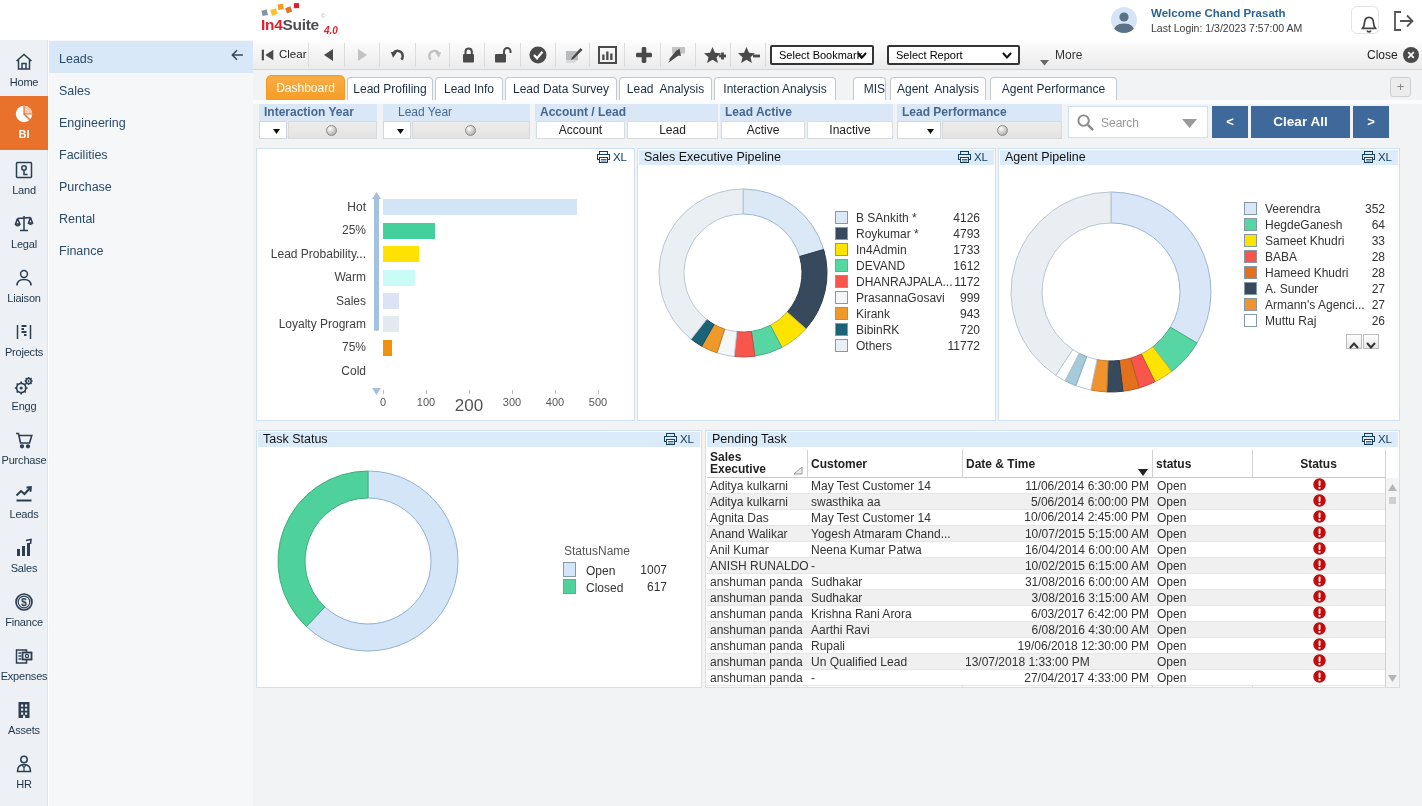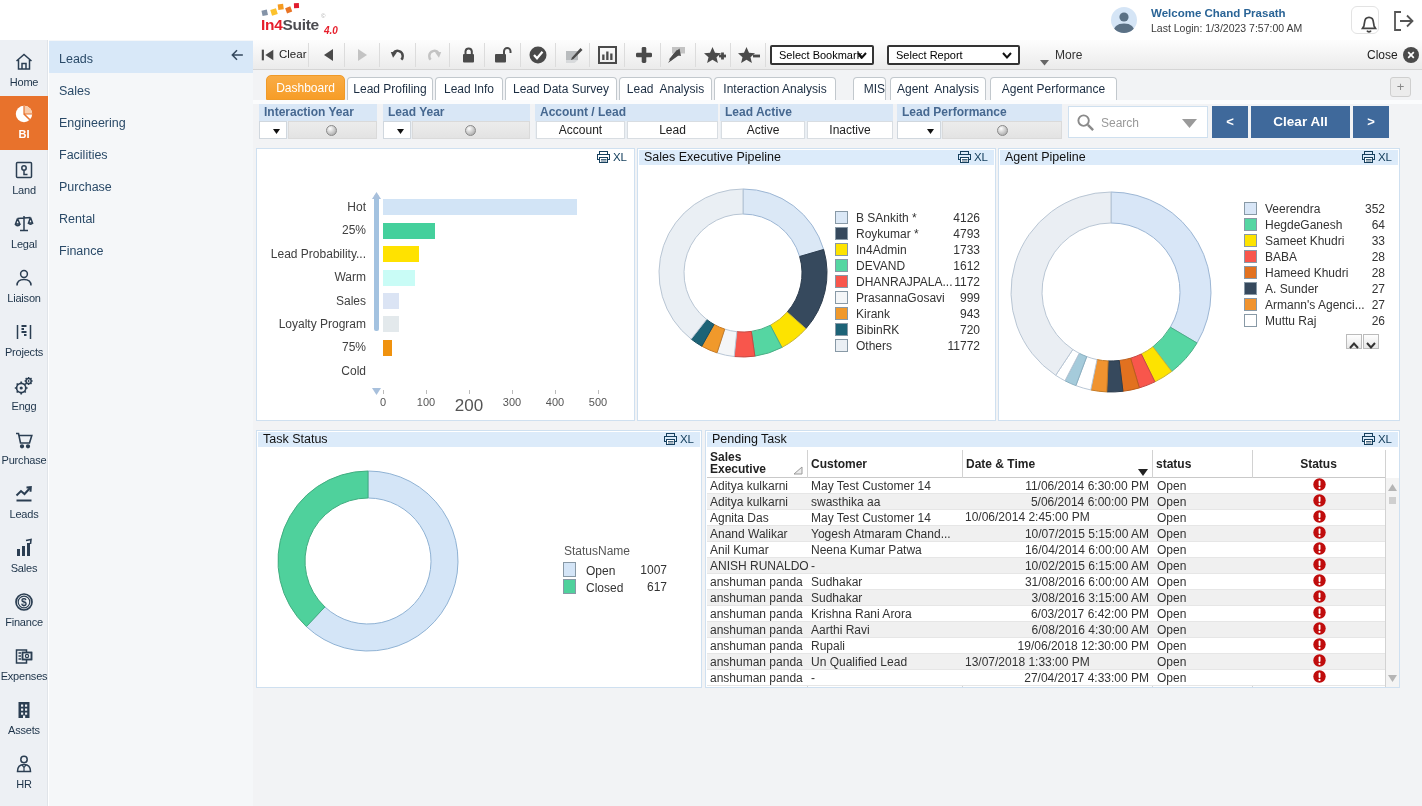--- a/index.html
+++ b/index.html
@@ -261,21 +261,21 @@
 <div class="a" style="left:259px;top:104px;width:118px;height:17px;background:#d9e7f6;font-size:12px;font-weight:bold;color:#466890;padding-left:5px;line-height:17px">Interaction Year</div>
 <div class="a" style="left:259px;top:121px;width:118px;height:18px;background:#e9eef3"></div>
 <div class="a" style="left:259px;top:121px;width:28px;height:18px;background:#fff;border:1px solid #d0d7de">
     <svg width="7" height="5" style="position:absolute;right:6px;top:7px">
       <path d="M0 0 L7 0 L3.5 5Z" fill="#111"></path>
     </svg>
   </div>
 <div class="a" style="left:288px;top:121px;width:89px;height:18px;background:linear-gradient(#ececec,#e3e3e3);border:1px solid #dadada">
     <div style="position:absolute;left:37px;top:3px;width:11px;height:11px;border-radius:50%;background:radial-gradient(circle at 35% 30%,#fdfdfd,#9a9a9a);border:1px solid #8a8a8a"></div>
   </div>
-<div class="a" style="left:383px;top:104px;width:147px;height:17px;background:#d9e7f6;font-size:12px;font-weight:bold;color:#466890;padding-left:5px;line-height:17px">Lead Year</div>
+<div class="a" style="left:383px;top:104px;width:147px;height:17px;background:#d9e7f6;font-size:12px;font-weight:normal;color:#466890;padding-left:15px;line-height:17px">Lead Year</div>
 <div class="a" style="left:383px;top:121px;width:147px;height:18px;background:#e9eef3"></div>
 <div class="a" style="left:383px;top:121px;width:28px;height:18px;background:#fff;border:1px solid #d0d7de">
     <svg width="7" height="5" style="position:absolute;right:6px;top:7px">
       <path d="M0 0 L7 0 L3.5 5Z" fill="#111"></path>
     </svg>
   </div>
 <div class="a" style="left:412px;top:121px;width:118px;height:18px;background:linear-gradient(#ececec,#e3e3e3);border:1px solid #dadada">
     <div style="position:absolute;left:52px;top:3px;width:11px;height:11px;border-radius:50%;background:radial-gradient(circle at 35% 30%,#fdfdfd,#9a9a9a);border:1px solid #8a8a8a"></div>
   </div>
 <div class="a" style="left:535px;top:104px;width:183px;height:17px;background:#d9e7f6;font-size:12px;font-weight:bold;color:#466890;padding-left:5px;line-height:17px">Account / Lead</div>
@@ -481,21 +481,21 @@
       <span class="a" style="left:450px;top:1px">Open</span>
       <span class="a" style="left:546px;top:0;width:133px;text-align:center"><svg width="13" height="13" style="vertical-align:-2px">
           <circle cx="6.5" cy="6.5" r="6.2" fill="#c00d0d"></circle>
           <rect x="5.6" y="2.6" width="1.9" height="5.4" rx="0.9" fill="#fff"></rect>
           <circle cx="6.5" cy="9.9" r="1.1" fill="#fff"></circle>
         </svg></span>
     </div>
     <div class="a" style="left:1px;top:79px;width:678px;height:16px;background:#ffffff;border-bottom:1px solid #e6e6e6;font-size:12px;color:#333">
       <span class="a" style="left:3px;top:1px;width:99px;white-space:nowrap;overflow:hidden">Agnita Das</span>
       <span class="a" style="left:104px;top:1px;width:150px;white-space:nowrap;overflow:hidden">May Test Customer 14</span>
-      <span class="a" style="left:258px;top:0;width:184px;">10/06/2014 2:45:00 PM</span>
+      <span class="a" style="left:258px;top:0;width:184px;text-align:right">10/06/2014 2:45:00 PM</span>
       <span class="a" style="left:450px;top:1px">Open</span>
       <span class="a" style="left:546px;top:0;width:133px;text-align:center"><svg width="13" height="13" style="vertical-align:-2px">
           <circle cx="6.5" cy="6.5" r="6.2" fill="#c00d0d"></circle>
           <rect x="5.6" y="2.6" width="1.9" height="5.4" rx="0.9" fill="#fff"></rect>
           <circle cx="6.5" cy="9.9" r="1.1" fill="#fff"></circle>
         </svg></span>
     </div>
     <div class="a" style="left:1px;top:95px;width:678px;height:16px;background:#f0f0f0;border-bottom:1px solid #e6e6e6;font-size:12px;color:#333">
       <span class="a" style="left:3px;top:1px;width:99px;white-space:nowrap;overflow:hidden">Anand Walikar</span>
       <span class="a" style="left:104px;top:1px;width:150px;white-space:nowrap;overflow:hidden">Yogesh Atmaram Chand...</span>

